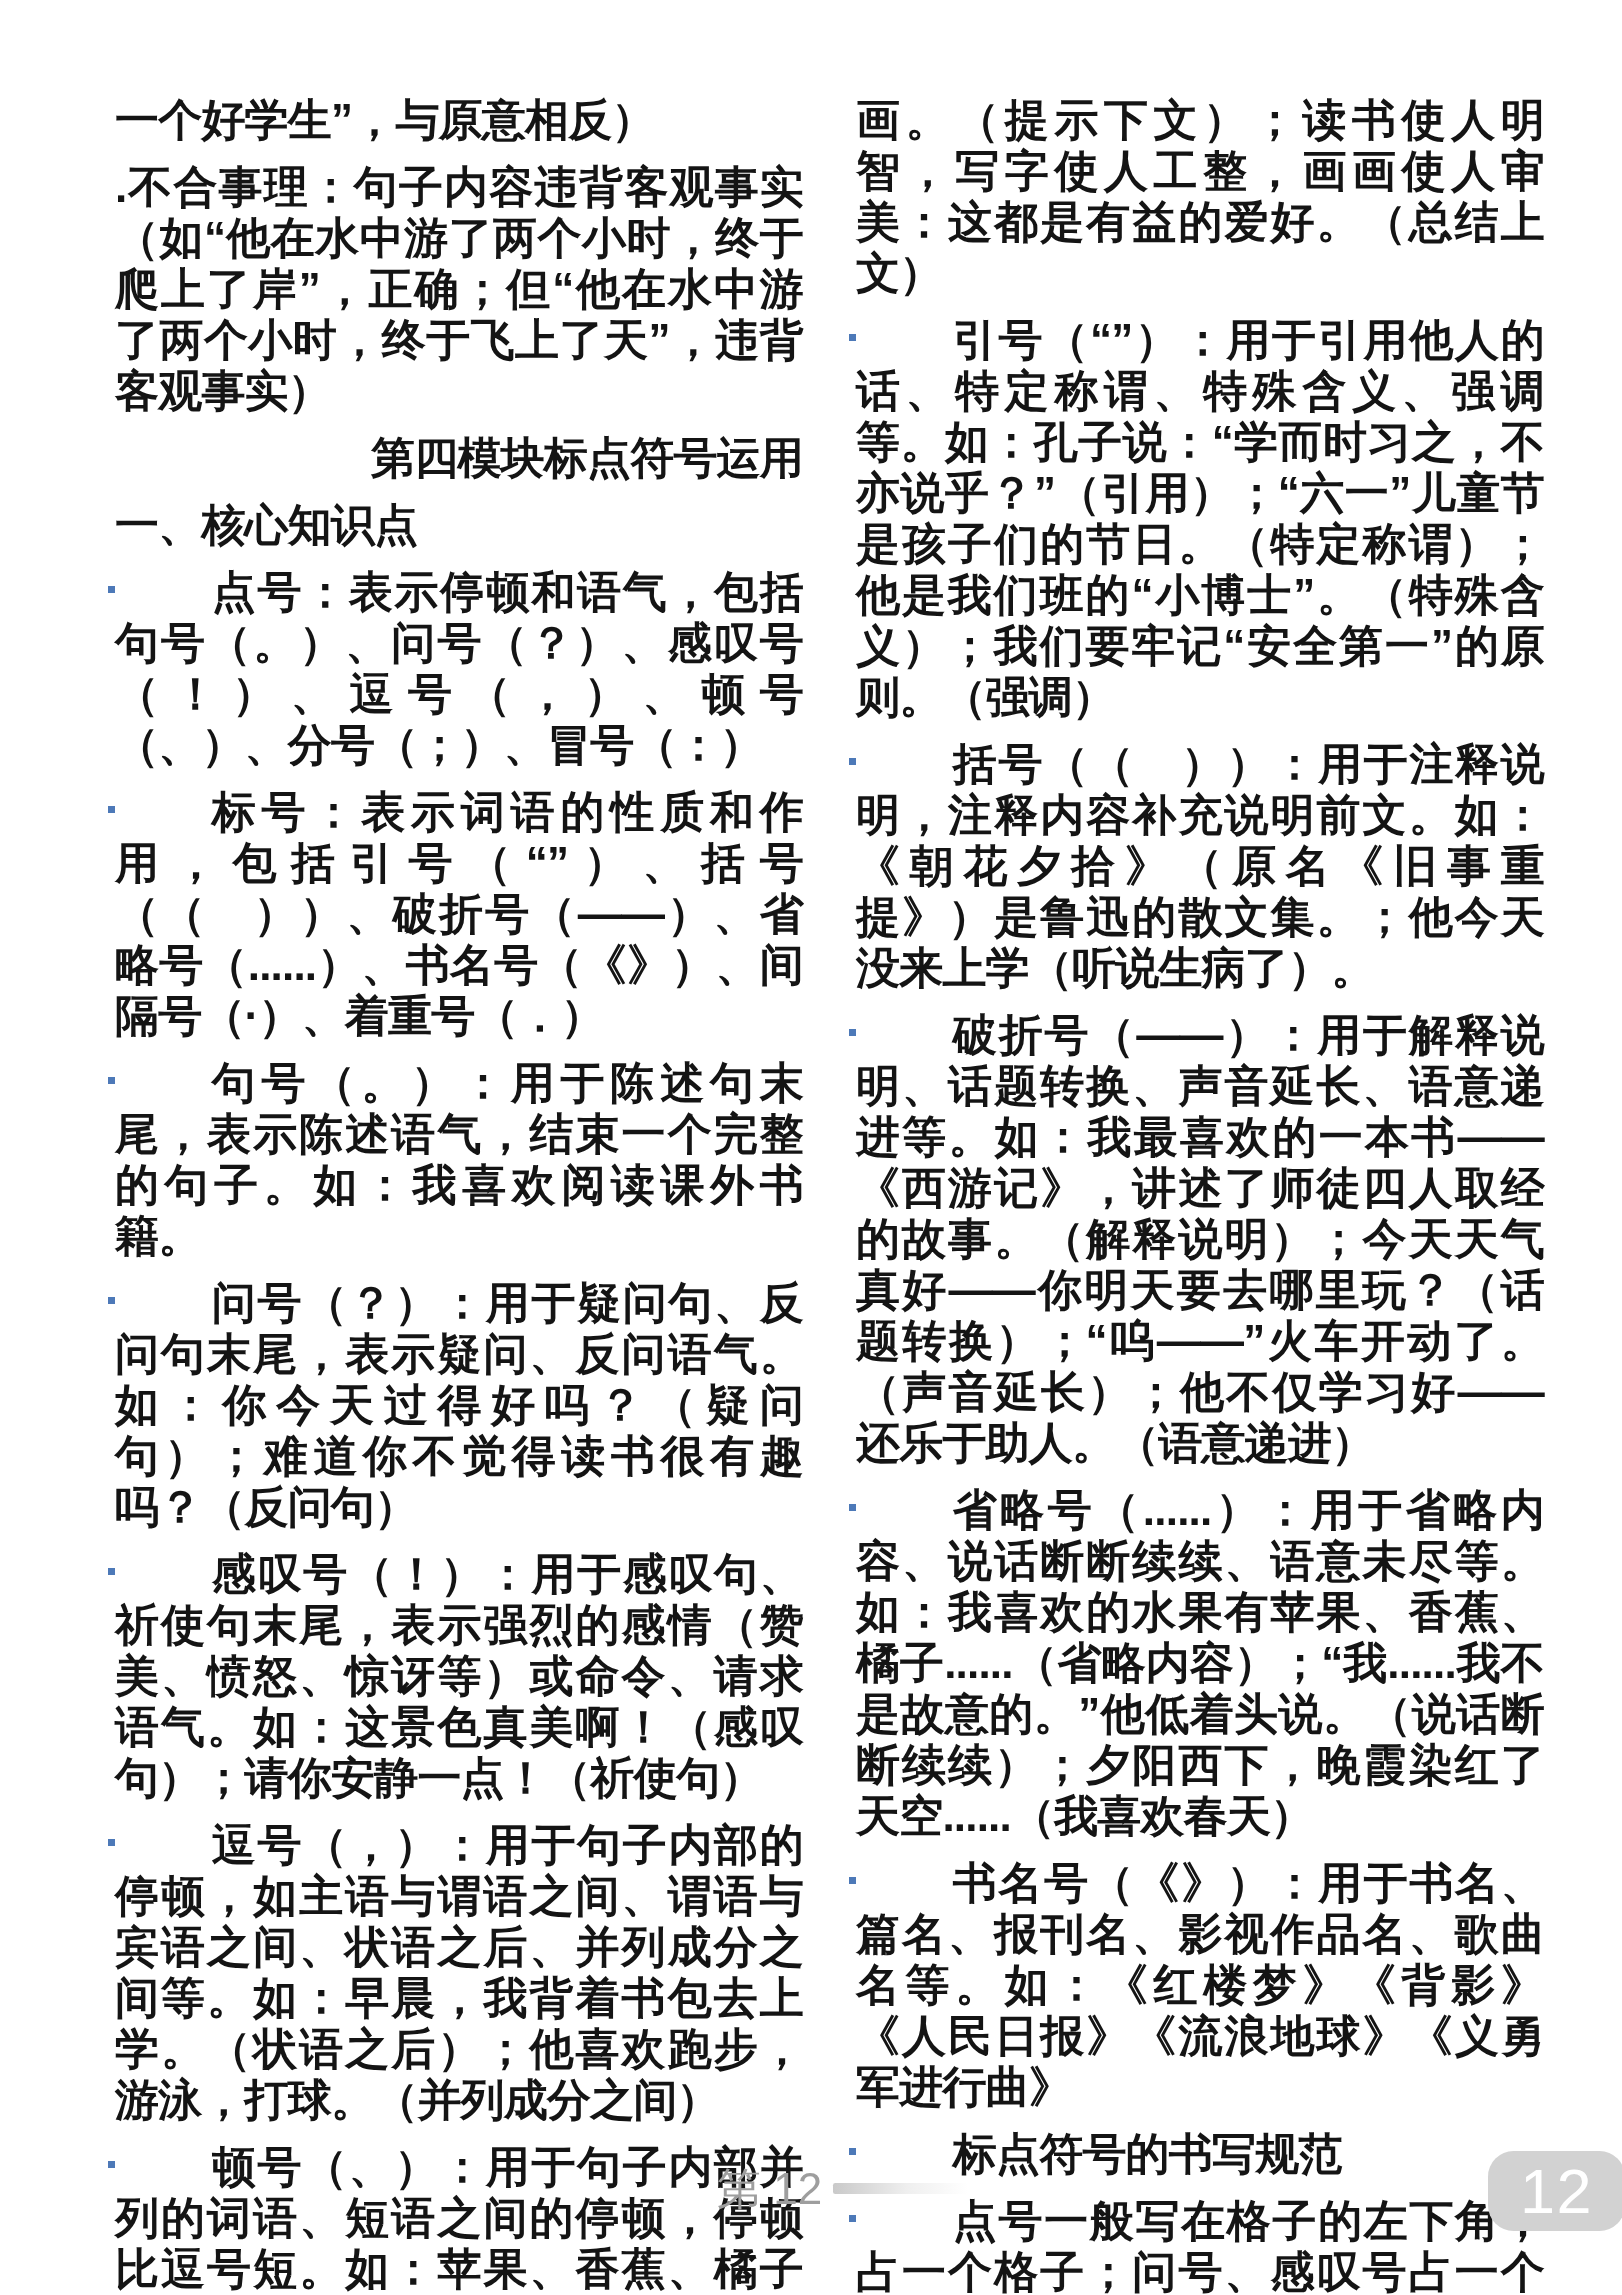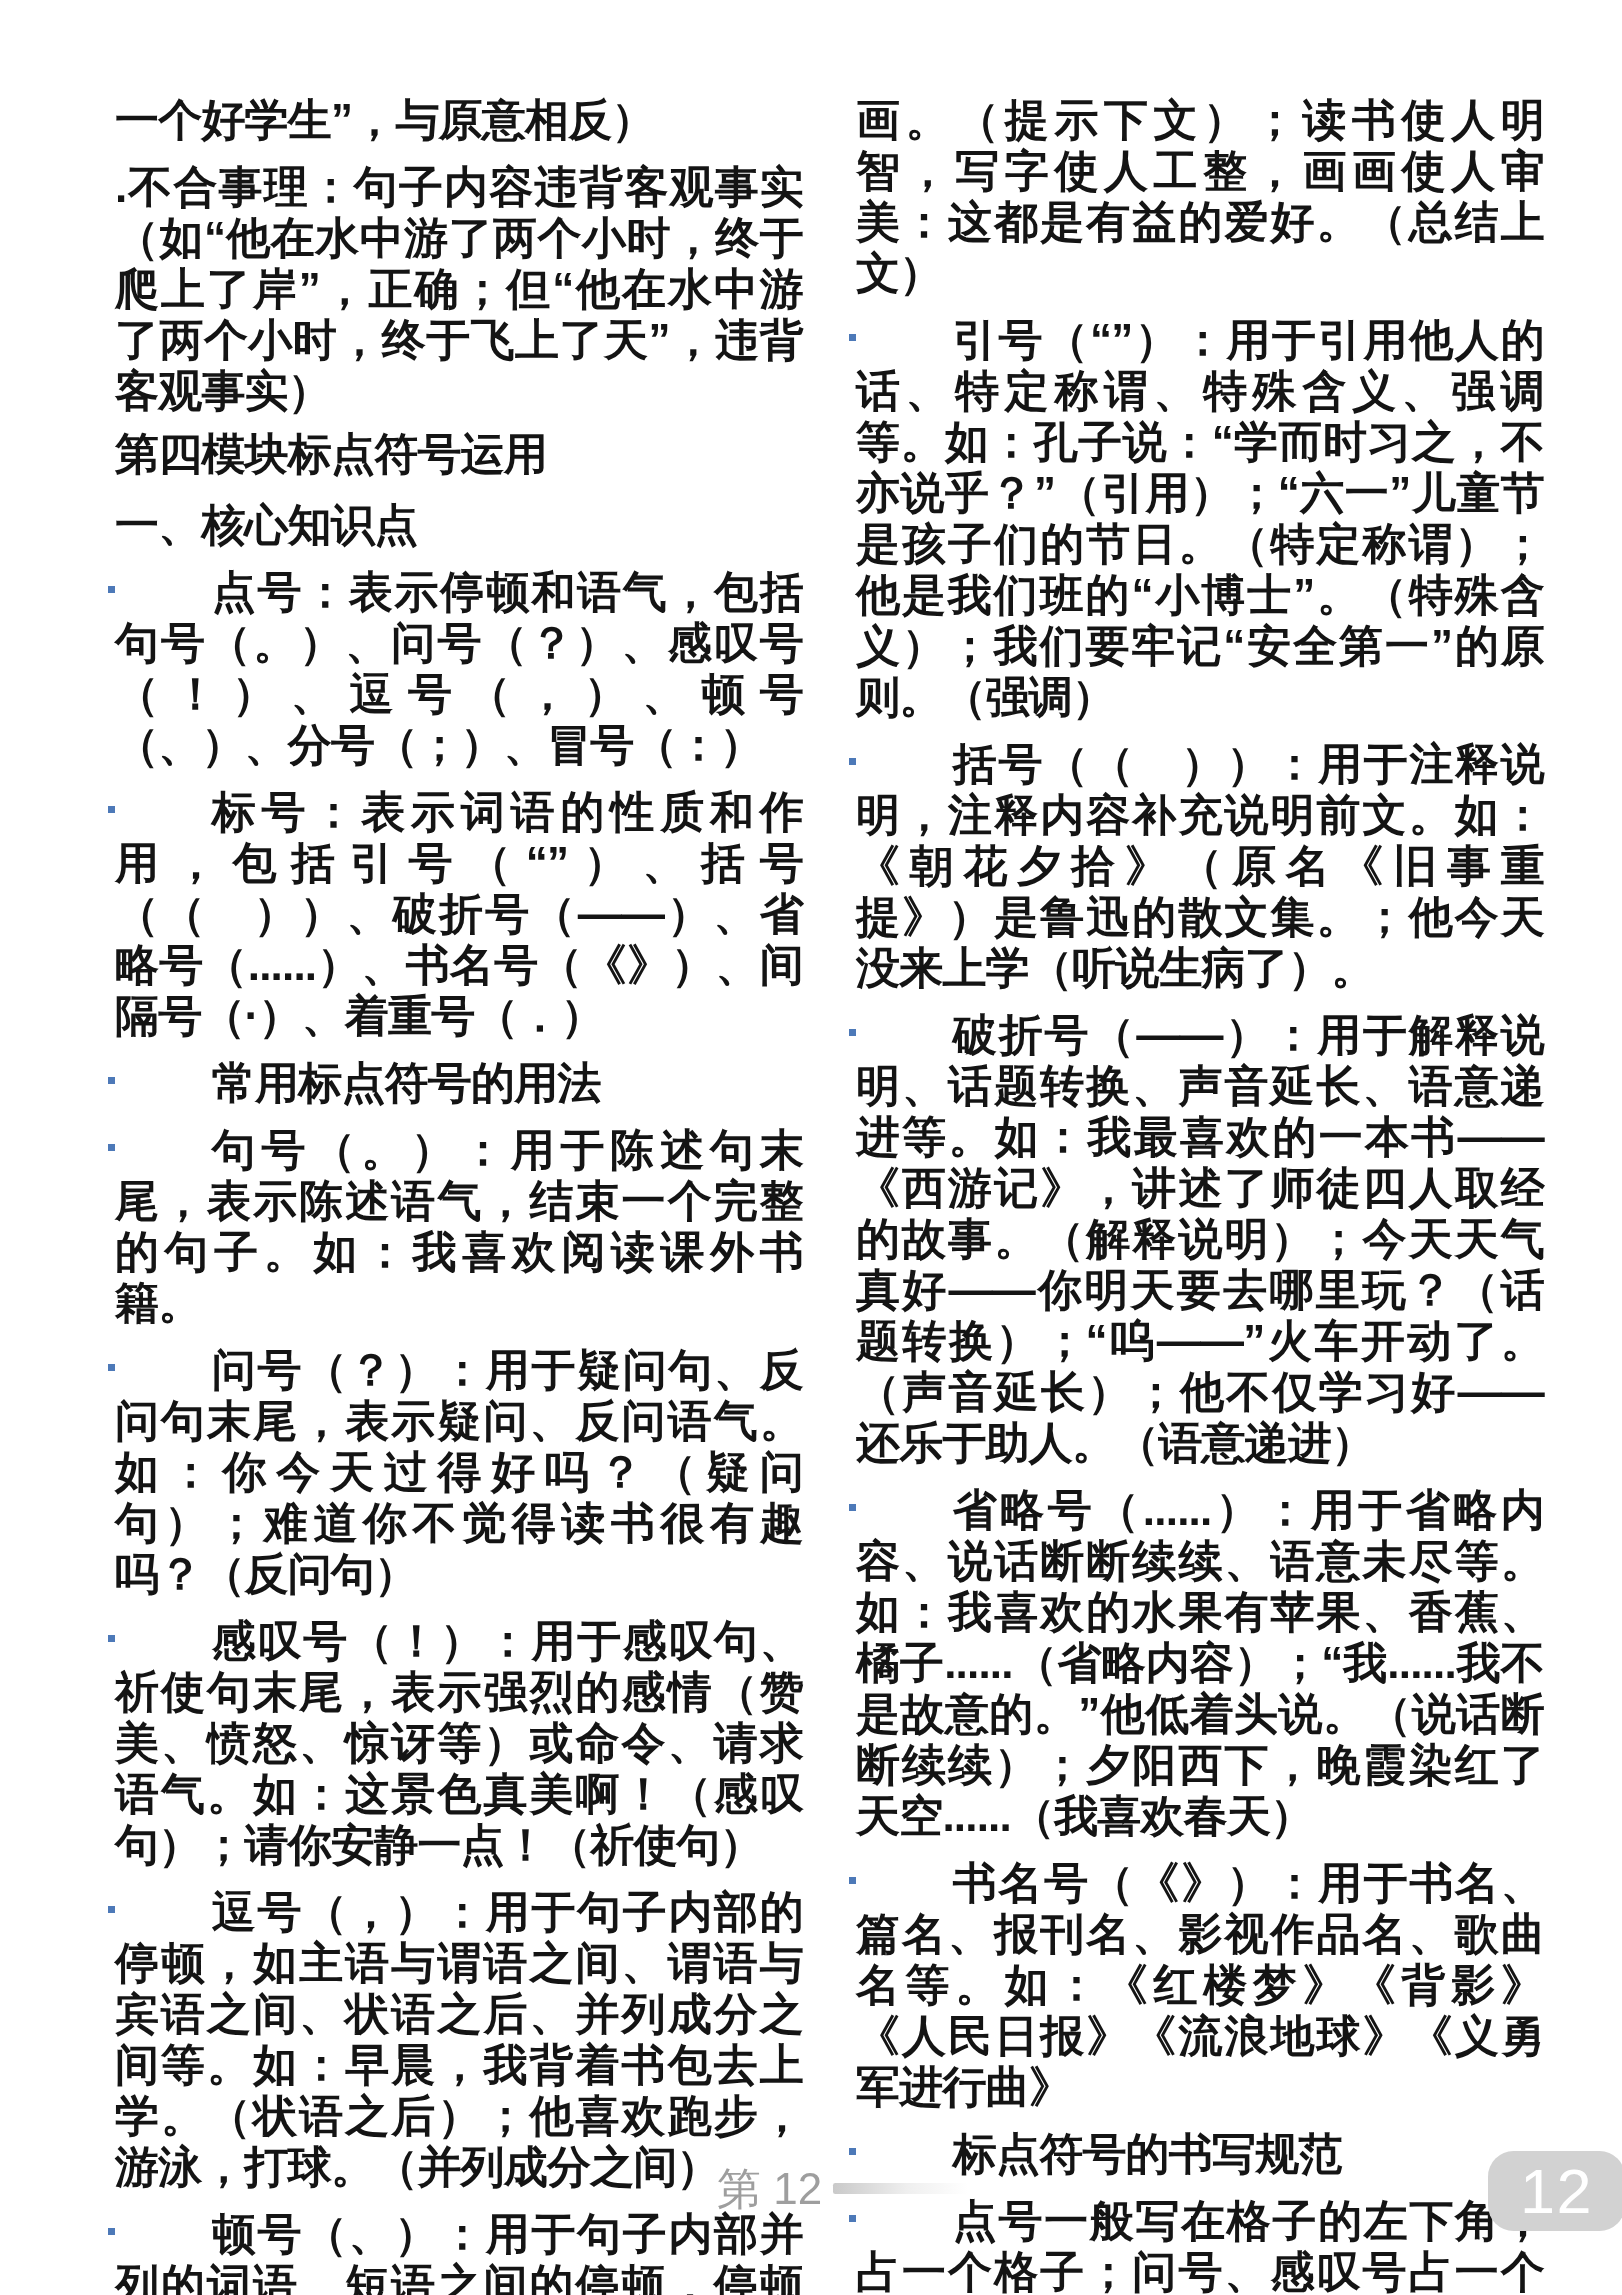--- a/index.html
+++ b/index.html
@@ -19,21 +19,21 @@
     line-height:51px;
     font-weight:700;
     letter-spacing:-0.8px;
     text-align:justify;
     text-justify:inter-character;
   }
   .column-left{left:99px;}
   .column-right{left:840px;}
   .para{position:relative;margin:16px;padding:0;}
   .para.item{text-indent:2.2em;}
-  .para.center{text-align:left;text-indent:0;font-family:Liberation Mono, monospace;}
+  .para.center{text-align:right;text-indent:0;}
   .bullet{
     position:absolute;
     left:-7.5px;top:19.5px;
     width:7.5px;height:7.5px;
     background:var(--bullet,#4d79b8);
     display:inline-block;
   }
   .footer{
     position:absolute;
     left:717px;top:2162px;
@@ -97,21 +97,20 @@
     <span class="para-text">点号：表示停顿和语气，包括句号（。）、问号（？）、感叹号（！）、逗号（，）、顿号（、）、分号（；）、冒号（：）</span>
   </div>
 
   <div class="para item">
     <span class="bullet"></span>
     <span class="para-text">标号：表示词语的性质和作用，包括引号（“”）、括号（（　））、破折号（——）、省略号（......）、书名号（《》）、间隔号（·）、着重号（．）</span>
   </div>
 
   <div class="para item">
     <span class="bullet"></span>
-    <span class="para-text">常用标点符号的用法</span>
   </div>
 
   <div class="para item">
     <span class="bullet"></span>
     <span class="para-text">句号（。）：用于陈述句末尾，表示陈述语气，结束一个完整的句子。如：我喜欢阅读课外书籍。</span>
   </div>
 
   <div class="para item">
     <span class="bullet"></span>
     <span class="para-text">问号（？）：用于疑问句、反问句末尾，表示疑问、反问语气。如：你今天过得好吗？（疑问句）；难道你不觉得读书很有趣吗？（反问句）</span>

